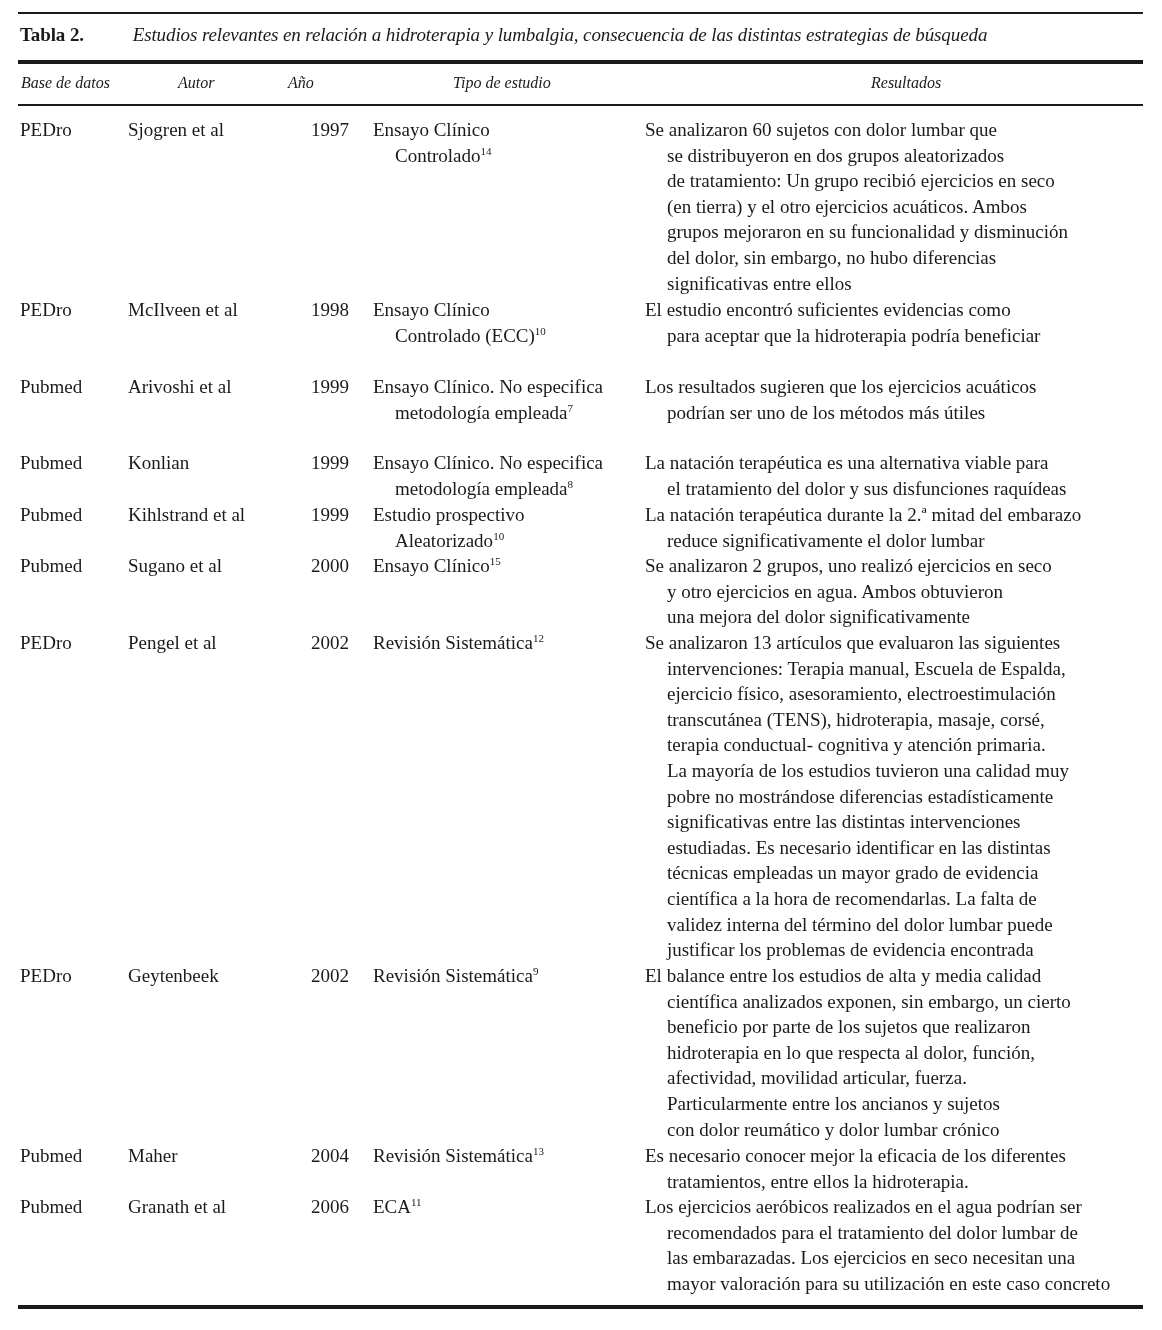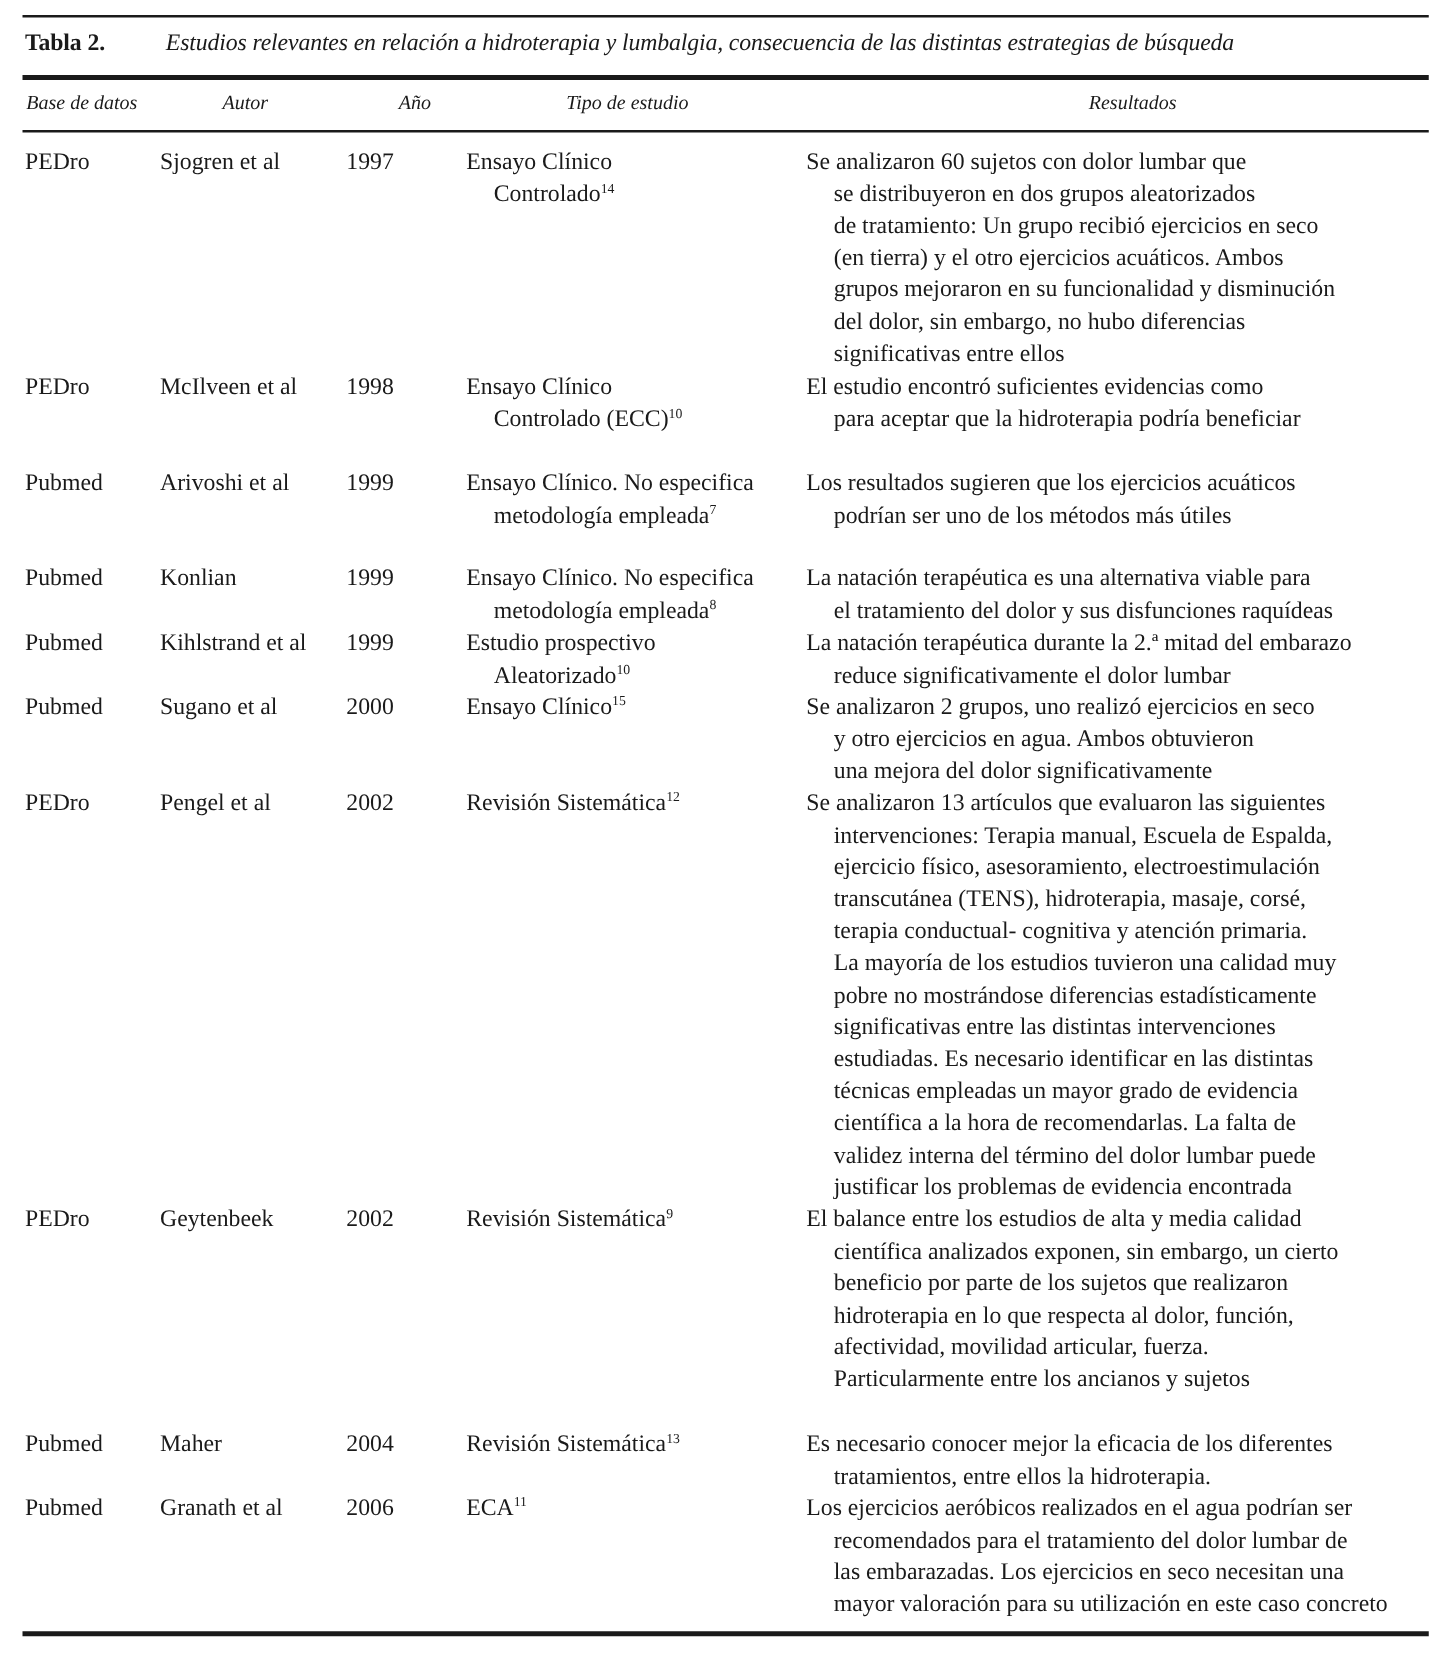--- a/index.html
+++ b/index.html
@@ -19,29 +19,29 @@
     .caption {
       position: absolute; left: 20px; top: 24px; font-size: 19px; white-space: nowrap;
       letter-spacing: -0.1px;
     }
     .caption .label { font-weight: bold; }
     .caption .text { font-style: italic; margin-left: 44px; }
 
     .head { position: absolute; top: 74px; font-size: 16px; font-style: italic; white-space: nowrap; }
     #h-db { left: 21px; }
     #h-author { left: 178px; }
-    #h-year { left: 319px; }
+    #h-year { left: 288px; }
     #h-type { left: 453px; }
     #h-results { left: 871px; }
 
     .row { position: absolute; left: 0; width: 1162px; font-size: 19px; line-height: 25.6px; }
     .cell { position: absolute; top: 0; white-space: nowrap; }
     .c-db { left: 20px; }
     .c-author { left: 128px; }
-    .c-year { left: 277px; }
+    .c-year { left: 311px; }
     .c-type { left: 373px; }
     .c-results { left: 645px; }
     .line { display: block; white-space: nowrap; }
     .line.indent { padding-left: 22px; }
     sup { font-size: 11px; line-height: 0; vertical-align: 7px; margin-top: 25px; }
   </style>
 </head>
 <body>
 
 <div class="rule thin" id="rule-top"></div>
@@ -174,20 +174,21 @@
       <div class="cell c-type">
         <span class="line"><span>Revisión Sistemática</span><sup>9</sup></span>
       </div>
       <div class="cell c-results">
         <span class="line">El balance entre los estudios de alta y media calidad</span>
         <span class="line indent">científica analizados exponen, sin embargo, un cierto</span>
         <span class="line indent">beneficio por parte de los sujetos que realizaron</span>
         <span class="line indent">hidroterapia en lo que respecta al dolor, función,</span>
         <span class="line indent">afectividad, movilidad articular, fuerza.</span>
         <span class="line indent">Particularmente entre los ancianos y sujetos</span>
+        <span class="line indent">con dolor reumático y dolor lumbar crónico</span>
       </div>
     </div>
     <div class="row" style="top: 1143px;">
       <div class="cell c-db">Pubmed</div>
       <div class="cell c-author">Maher</div>
       <div class="cell c-year">2004</div>
       <div class="cell c-type">
         <span class="line"><span>Revisión Sistemática</span><sup>13</sup></span>
       </div>
       <div class="cell c-results">

